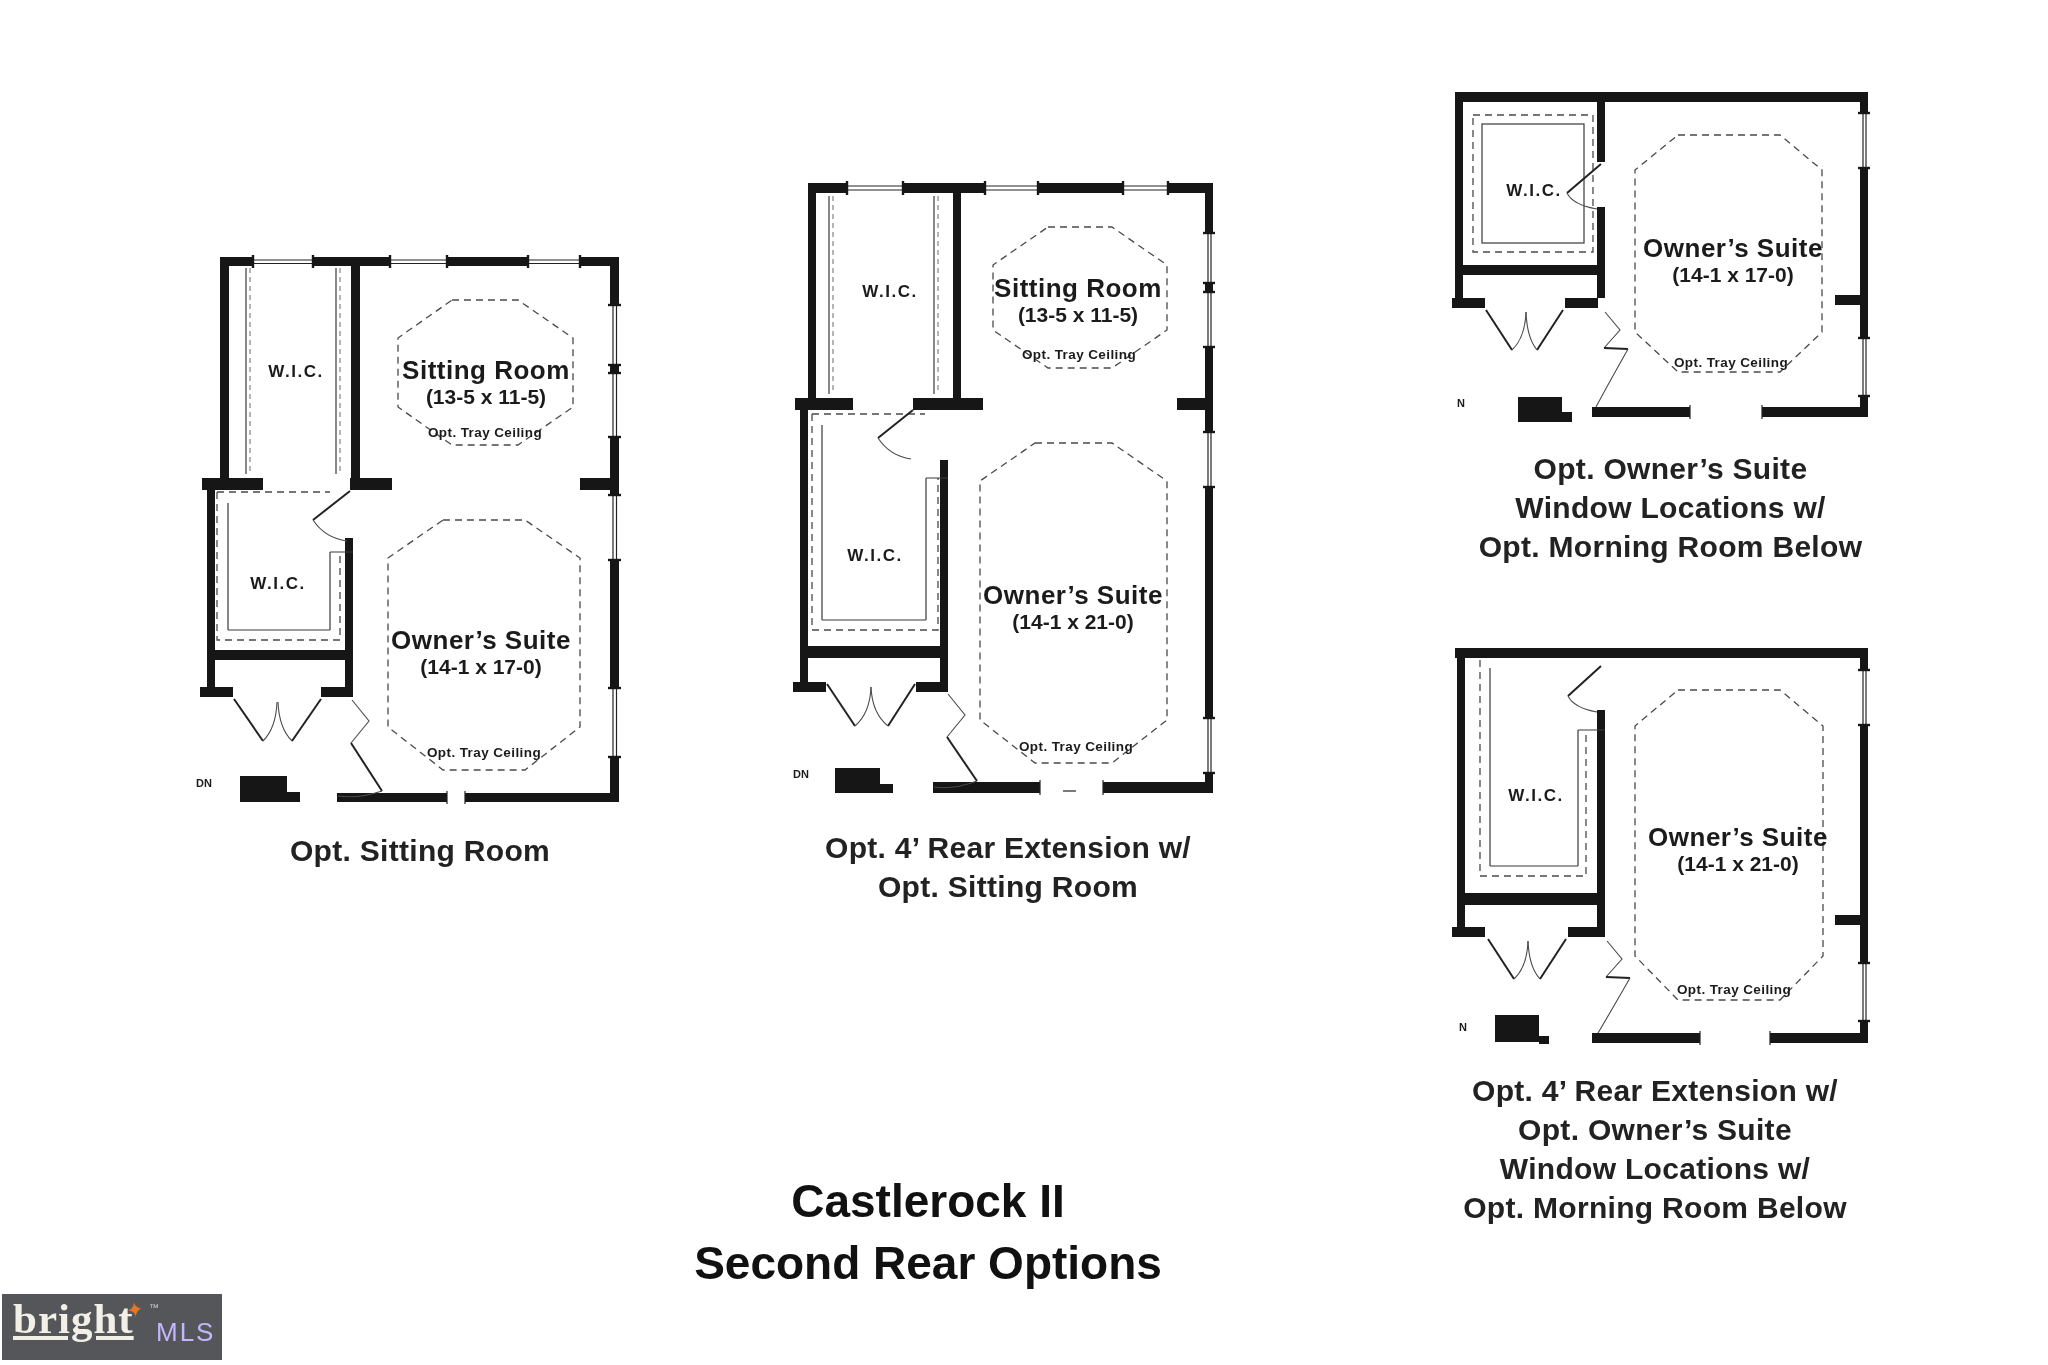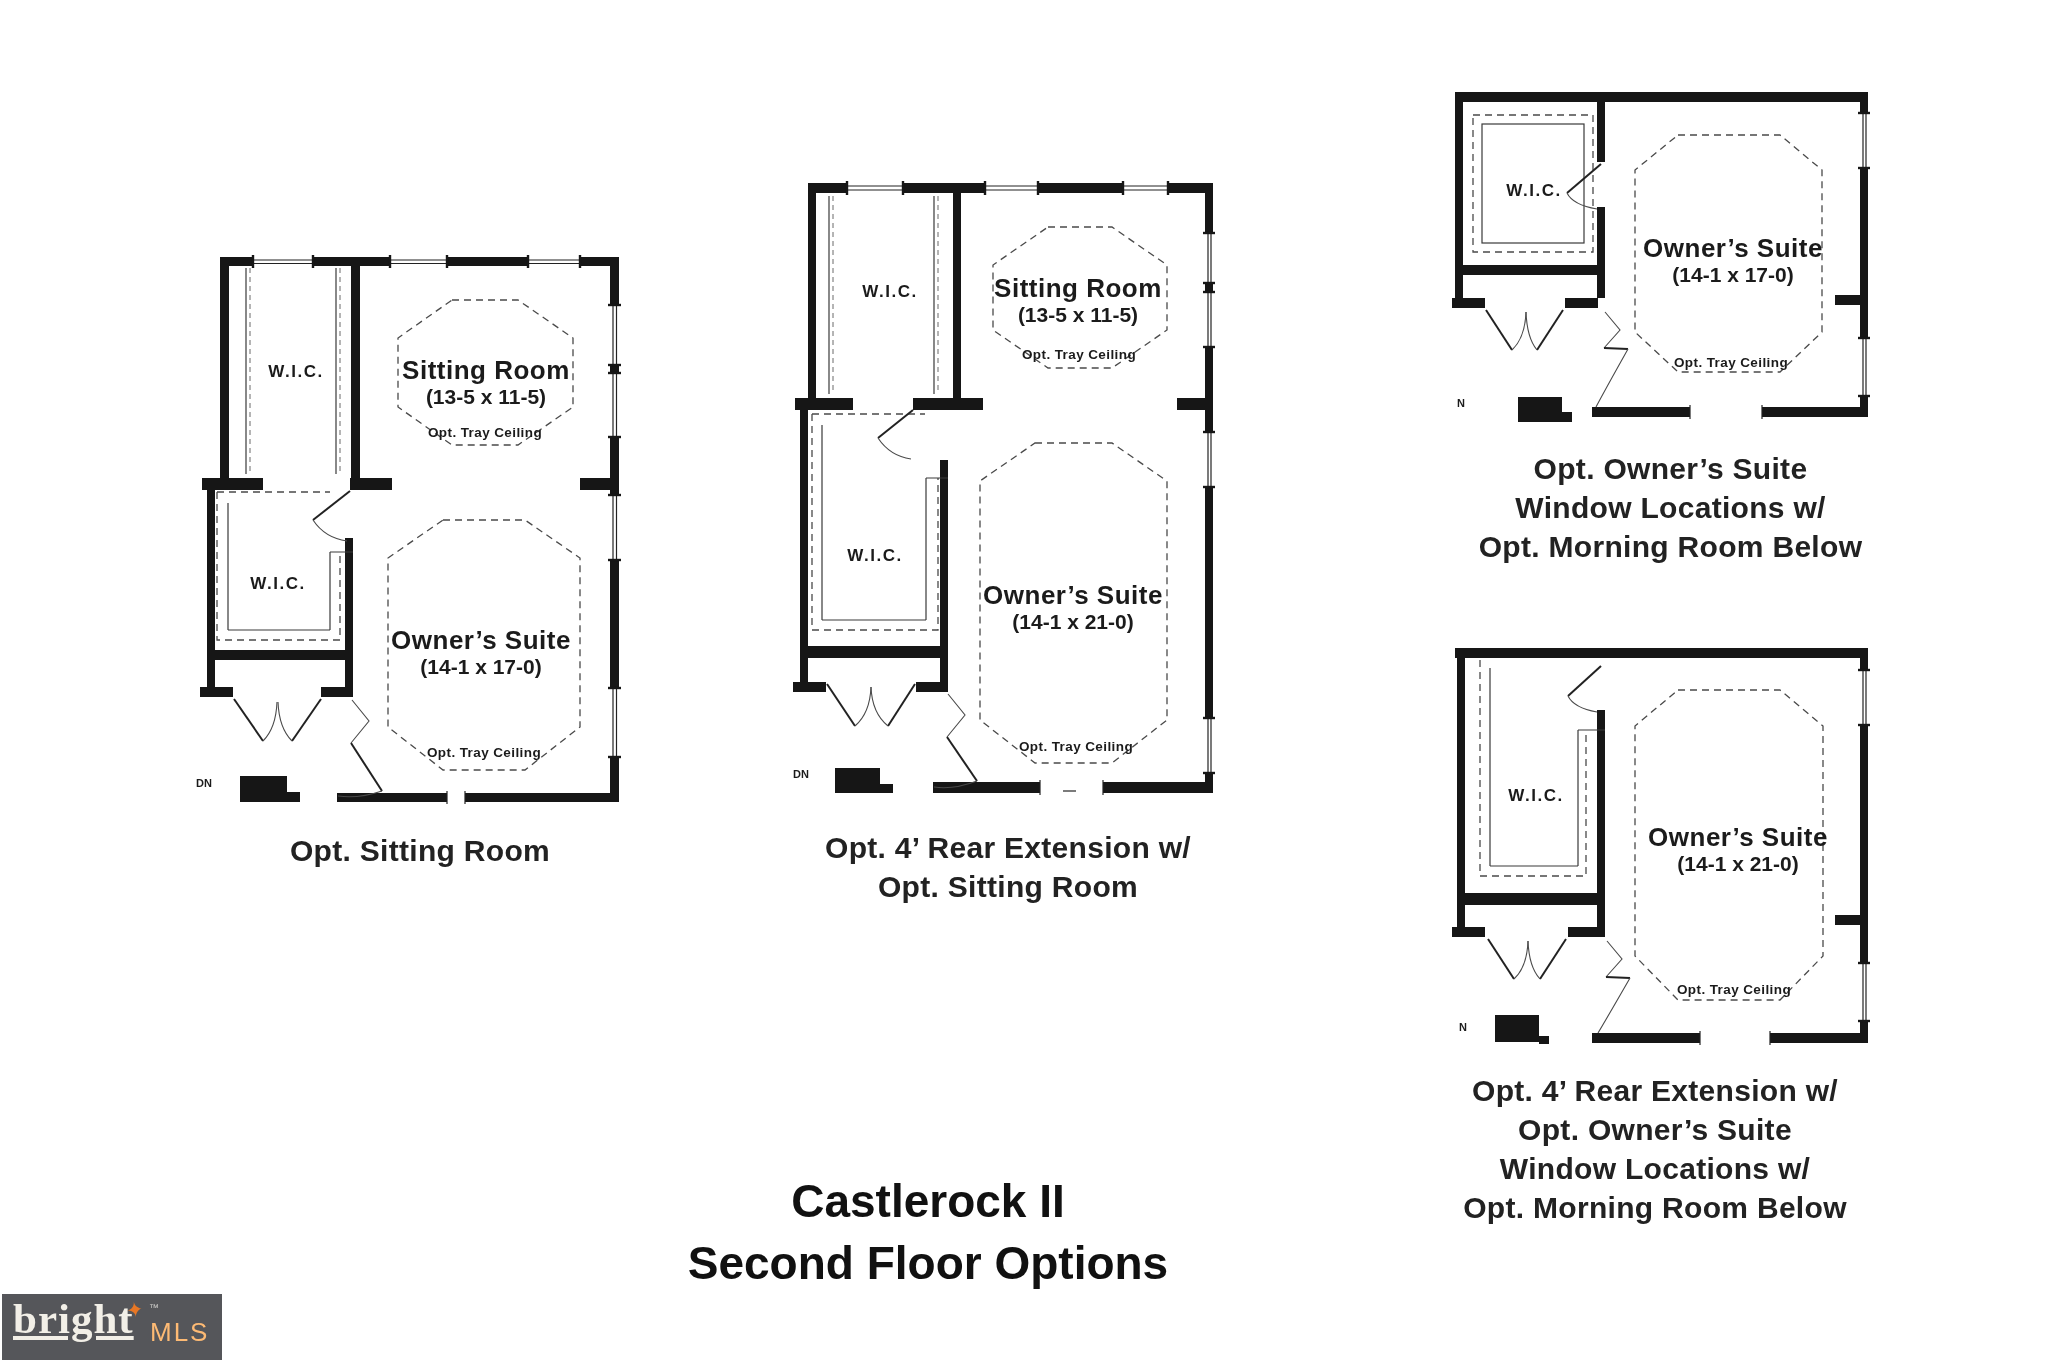--- a/index.html
+++ b/index.html
@@ -28,22 +28,22 @@
            color:#222;letter-spacing:.3px;}
   .title{position:absolute;left:628px;top:1148px;width:600px;text-align:center;
          font:700 46px/62px "Liberation Sans",sans-serif;color:#111;margin-top:22px;}
   
   .logo{position:absolute;left:2px;top:1294px;width:220px;height:66px;background:#55565a;}
   .logo-brand{position:absolute;left:11px;top:3px;font:700 43px/1 "Liberation Serif",serif;
               color:#f2efe7;letter-spacing:1px;text-decoration:underline;}
   .logo-star{position:absolute;left:124px;top:5px;font-size:21px;color:#e87725;
              transform:rotate(-8deg);line-height:1;}
   .logo-tm{position:absolute;left:147px;top:8px;font-size:10px;color:#cfcecb;}
-  .logo-mls{position:absolute;left:148px;top:25px;font:400 26px/1 "Liberation Sans",sans-serif;
-            color:#fdba74;letter-spacing:2px;}
+  .logo-mls{position:absolute;left:154px;top:25px;font:400 26px/1 "Liberation Sans",sans-serif;
+            color:#c4b5fd;letter-spacing:2px;}
 </style>
 </head>
 <body>
 
 <div class="canvas">
 
   <svg class="plan" style="left:195px;top:245px" width="445" height="565" viewBox="195 245 445 565">
     <g>
       <rect class="wall" x="220" y="257" width="399" height="9"></rect>
       <rect class="wall" x="220" y="266" width="9" height="224"></rect>
@@ -393,21 +393,21 @@
   </svg>
   <div class="caption" style="left:1430px;top:1071px;width:450px">
     <div>Opt. 4’ Rear Extension w/</div>
     <div>Opt. Owner’s Suite</div>
     <div>Window Locations w/</div>
     <div>Opt. Morning Room Below</div>
   </div>
 
   <div class="title">
     <div>Castlerock II</div>
-    <div>Second Floor Options</div>
+    <div>Second Rear Options</div>
   </div>
 
   <div class="logo">
     <span class="logo-brand">bright</span>
     <span class="logo-star">✦</span>
     <span class="logo-tm">™</span>
     <span class="logo-mls">MLS</span>
   </div>
 
 </div>

